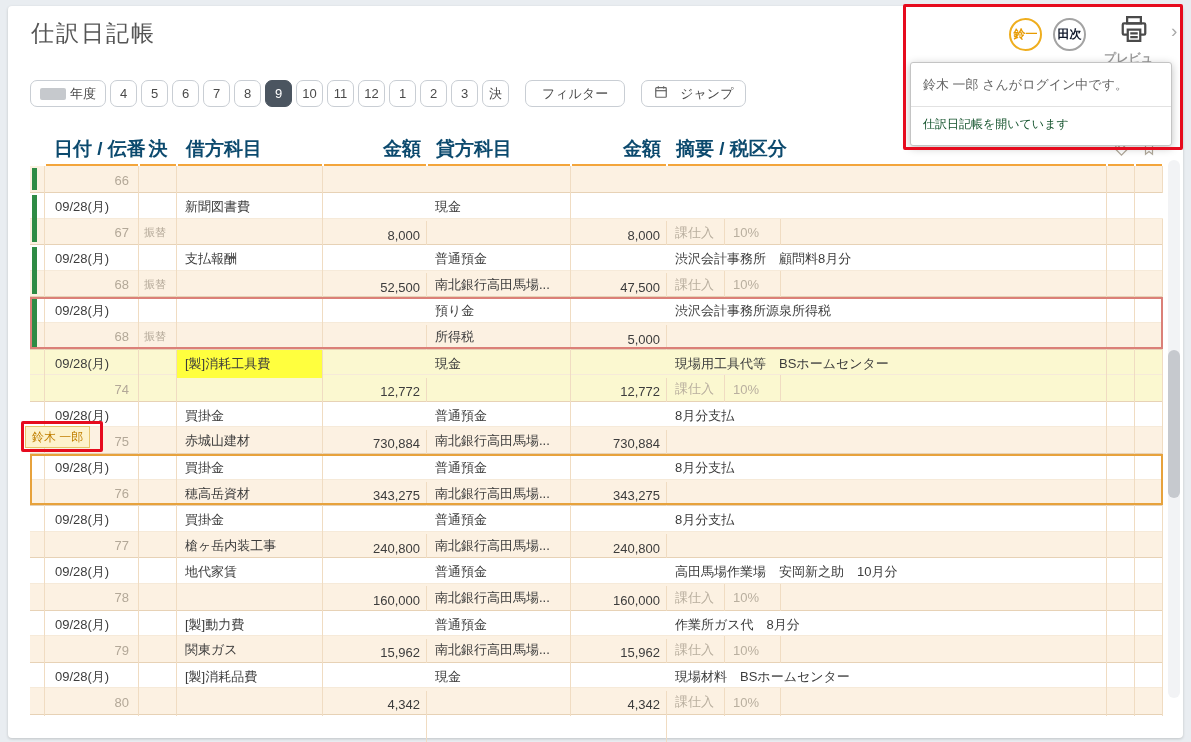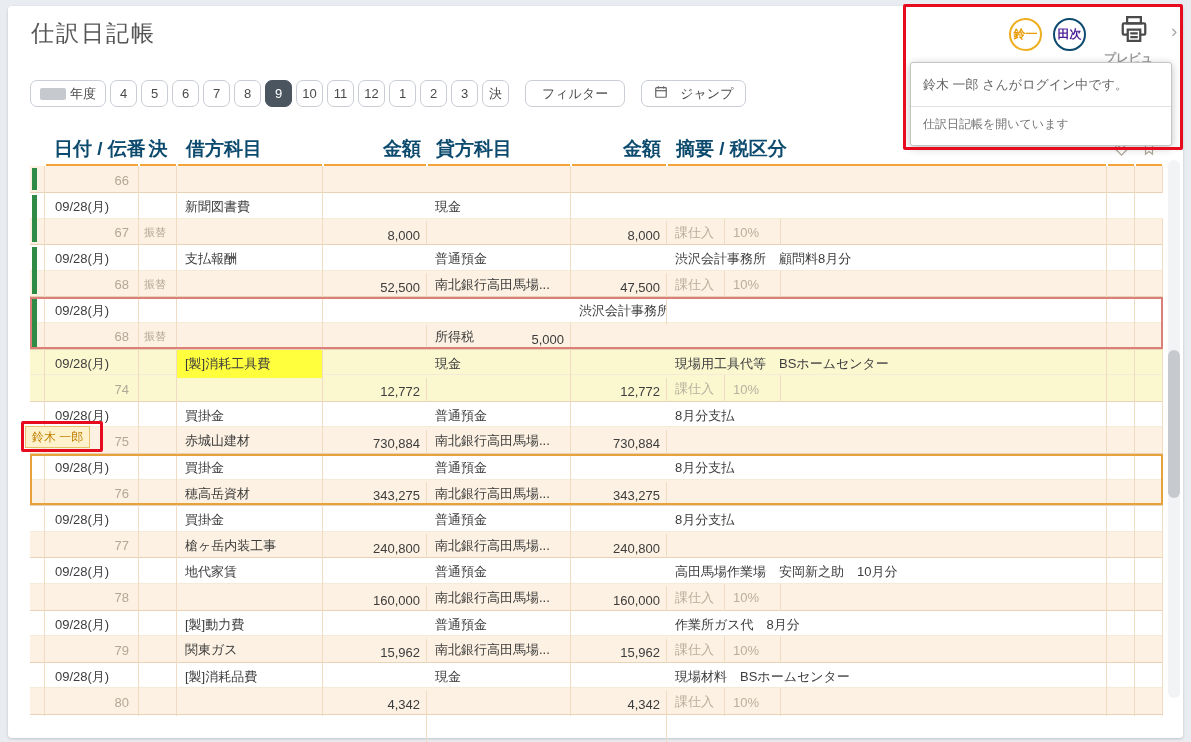--- a/index.html
+++ b/index.html
@@ -7,32 +7,32 @@
 
   .card { position:absolute; left:8px; top:6px; width:1175px; height:732px; background:#fff;
           border-radius:4px; box-shadow:0 1px 3px rgba(0,0,0,.18); }
 
   .page-title { position:absolute; left:23px; top:12px; font-size:23px; color:#555; letter-spacing:2px; }
 
   
   .avatar { position:absolute; width:33px; height:33px; border-radius:50%; background:#fff;
             display:flex; align-items:center; justify-content:center; font-size:12px; font-weight:bold; z-index:20; cursor:pointer;}
   .av1 { left:1001px; top:12px; border:2px solid #efae1e; color:#e79b00; }
-  .av2 { left:1045px; top:12px; border:2px solid #0c4a6e; color:#4c1d95; }
+  .av2 { left:1045px; top:12px; border:2px solid #a3a3a3; color:#0f172a; }
   .printer { position:absolute; left:1106px; top:8px; width:40px; height:34px; display:flex;
              align-items:center; justify-content:center; cursor:pointer; z-index:20;}
   .preview-label { position:absolute; left:1096px; top:44px; width:60px; font-size:12px; color:#999;font-weight:bold; }
   .chevron { position:absolute; left:1163px; top:14px; font-size:19px; color:#aaa; cursor:pointer; }
 
   
   .login-tip { position:absolute; left:902px; top:56px; width:262px; background:#fff;
                border:1px solid #c4c4c4; border-radius:3px; box-shadow:0 2px 8px rgba(0,0,0,.25); z-index:40; }
   .tip-msg { padding:13px 12px 12px; font-size:13px; color:#666; }
   .tip-divider { border-top:1px solid #e2e2e2; }
-  .tip-link { padding:9px 12px 12px; font-size:12px; color:#737373; cursor:pointer; }
+  .tip-link { padding:9px 12px 12px; font-size:12px; color:#14532d; cursor:pointer; }
 
   
   .anno { position:absolute; border:3px solid #e60b1e; z-index:60; pointer-events:none; border-radius:2px; }
   .anno.top-right { left:895px; top:-2px; width:280px; height:146px; }
   .anno.badge-box { left:13px; top:415px; width:82px; height:31px; }
 
   
   .toolbar { position:absolute; left:22px; top:74px; display:flex; align-items:center; }
   .tb-btn { height:27px; border:1px solid #c9ced4; background:#fff; border-radius:7px; color:#4a4a4a;
             font-size:13px; display:inline-flex; align-items:center; justify-content:center;
@@ -258,20 +258,21 @@
     </div>
     <div class="hl-overlay"></div>
   </div>
         <div class="entry marked hl-red">
     <div class="line l1">
       <div class="c lead"></div>
       <div class="c date">09/28(月)</div>
       <div class="c settle"></div>
       <div class="c acct debit"></div>
       <div class="c amt"></div>
+      <div class="c acct">預り金</div>
       <div class="c amt">5,000</div>
       <div class="c summary">渋沢会計事務所源泉所得税</div>
       <div class="c"></div>
       <div class="c"></div>
     </div>
     <div class="line l2">
       <div class="c lead"></div>
       <div class="c num">68</div>
       <div class="c settle">
               <span class="settle-txt">振替</span>

